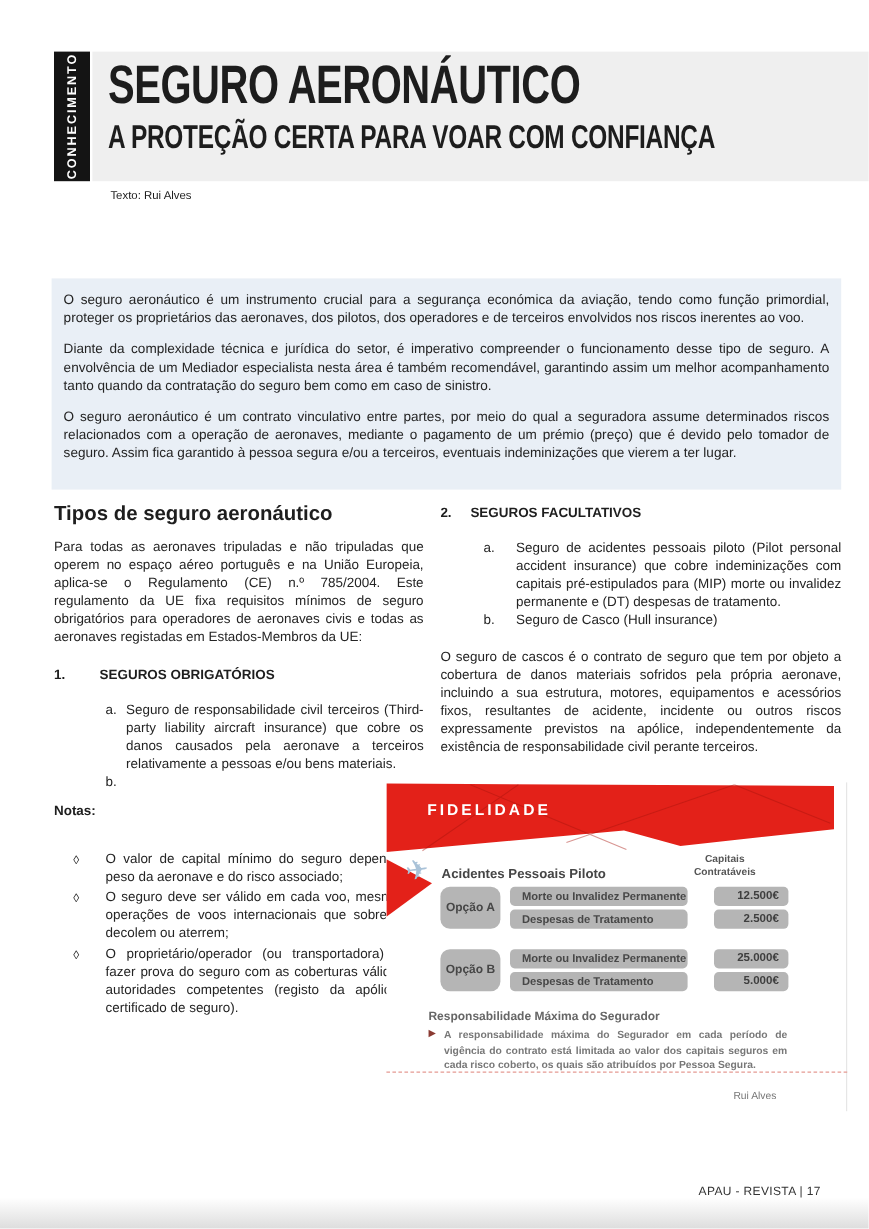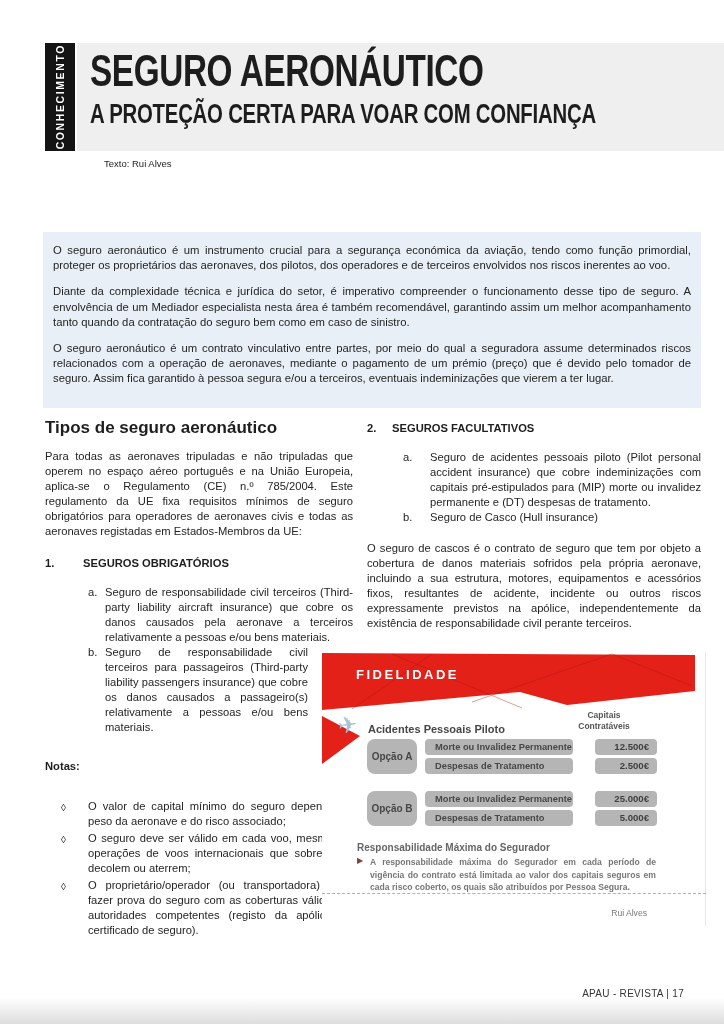--- a/index.html
+++ b/index.html
@@ -19,21 +19,21 @@
   .kicker-tab{position:absolute;left:45px;top:43px;width:30px;height:108px;background:#141414;
     display:flex;align-items:center;justify-content:center;}
   .kicker-tab span{writing-mode:vertical-rl;transform:rotate(180deg);color:#fff;font-weight:700;
     font-size:10.5px;letter-spacing:1.6px;white-space:nowrap;}
   .header-band{position:absolute;left:77px;top:43px;width:679px;height:108px;background:var(--band_gray);}
   .title-wrap{position:absolute;left:13px;top:4px;}
   .main-title{font-size:45px;font-weight:700;color:#1d1d1d;letter-spacing:-.5px;line-height:1.05;
     display:inline-block;transform:scaleX(.74);transform-origin:0 50%;white-space:nowrap;}
   .sub-title{font-size:27.5px;font-weight:700;color:#1d1d1d;letter-spacing:-.3px;line-height:1.05;
     display:inline-block;transform:scaleX(.74);transform-origin:0 50%;white-space:nowrap;margin-top:6px;}
-  .byline{position:absolute;left:104px;top:158px;font-size:9.5px;color:#1c1c1c;}
+  .byline{position:absolute;left:92px;top:158px;font-size:9.5px;color:#1c1c1c;}
 
   
   .intro-box{position:absolute;left:43px;top:232px;width:658px;height:176px;background:var(--intro_bg);
     padding:11px 10px 10px 10px;}
   .intro-box p{font-size:11.3px;line-height:15.2px;text-align:justify;color:#242424;margin-bottom:11px;}
   .intro-box p:last-child{margin-bottom:0;}
 
   
   .col{position:absolute;top:420px;font-size:11.2px;line-height:15px;color:#242424;}
   .col-left{left:45px;width:308px;}
@@ -119,21 +119,20 @@
     <div class="num-h">
       <span class="num">1.</span>
       <span>SEGUROS OBRIGATÓRIOS</span>
     </div>
     <div class="alpha-item">
       <span class="marker">a.</span>
       <span>Seguro de responsabilidade civil terceiros (Third-party liability aircraft insurance) que cobre os danos causados pela aeronave a terceiros relativamente a pessoas e/ou bens materiais.</span>
     </div>
     <div class="alpha-item narrow">
       <span class="marker">b.</span>
-      <span>Seguro de responsabilidade civil terceiros para passageiros (Third-party liability passengers insurance) que cobre os danos causados a passageiro(s) relativamente a pessoas e/ou bens materiais.</span>
     </div>
     <div class="notes-h">Notas:</div>
     <div class="note-item">
       <span class="marker">◊</span>
       <span>O valor de capital mínimo do seguro depende do peso da aeronave e do risco associado;</span>
     </div>
     <div class="note-item">
       <span class="marker">◊</span>
       <span>O seguro deve ser válido em cada voo, mesmo em operações de voos internacionais que sobrevoem, decolem ou aterrem;</span>
     </div>

